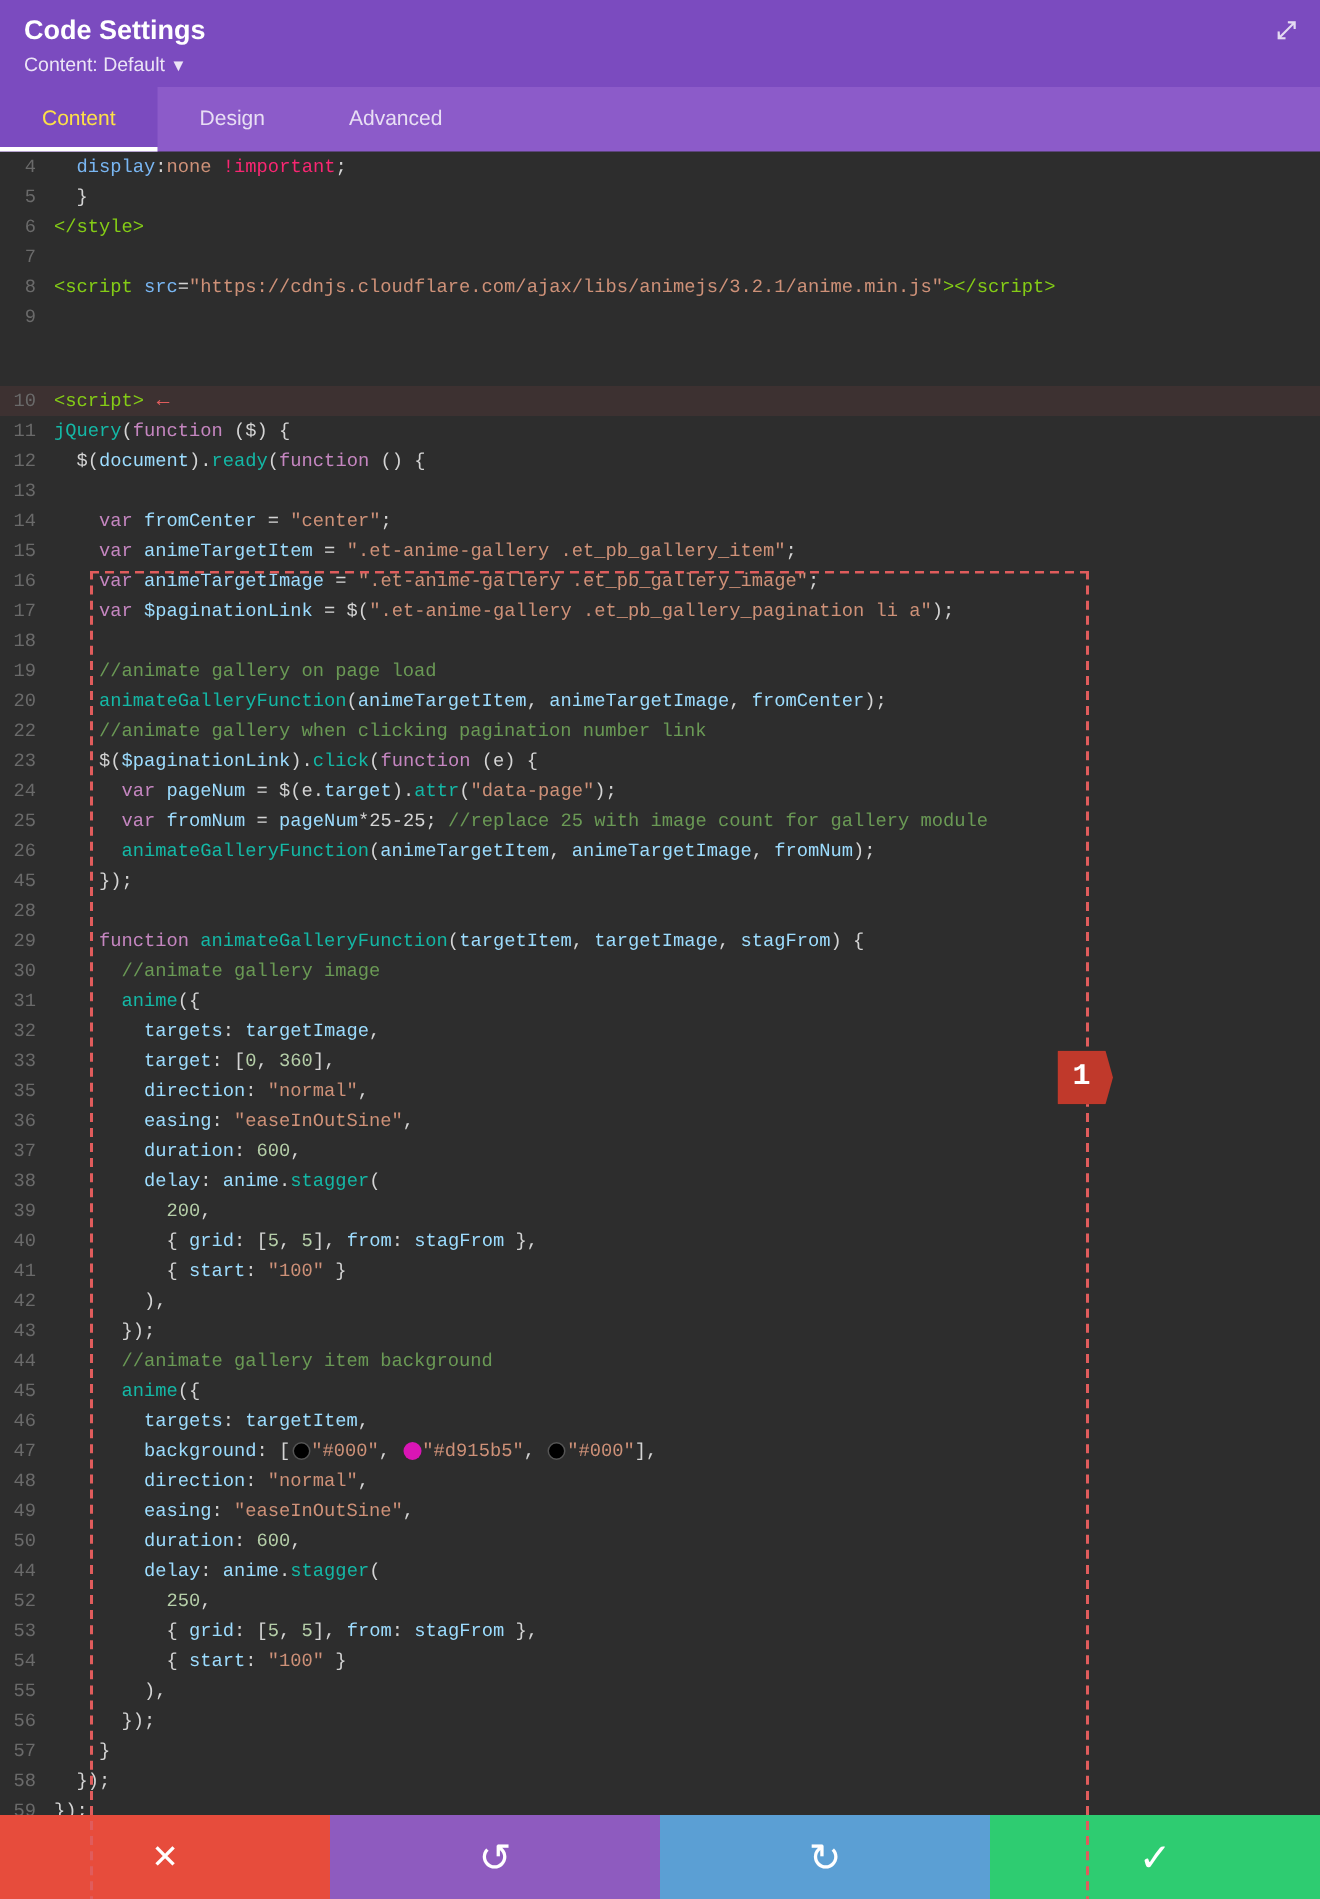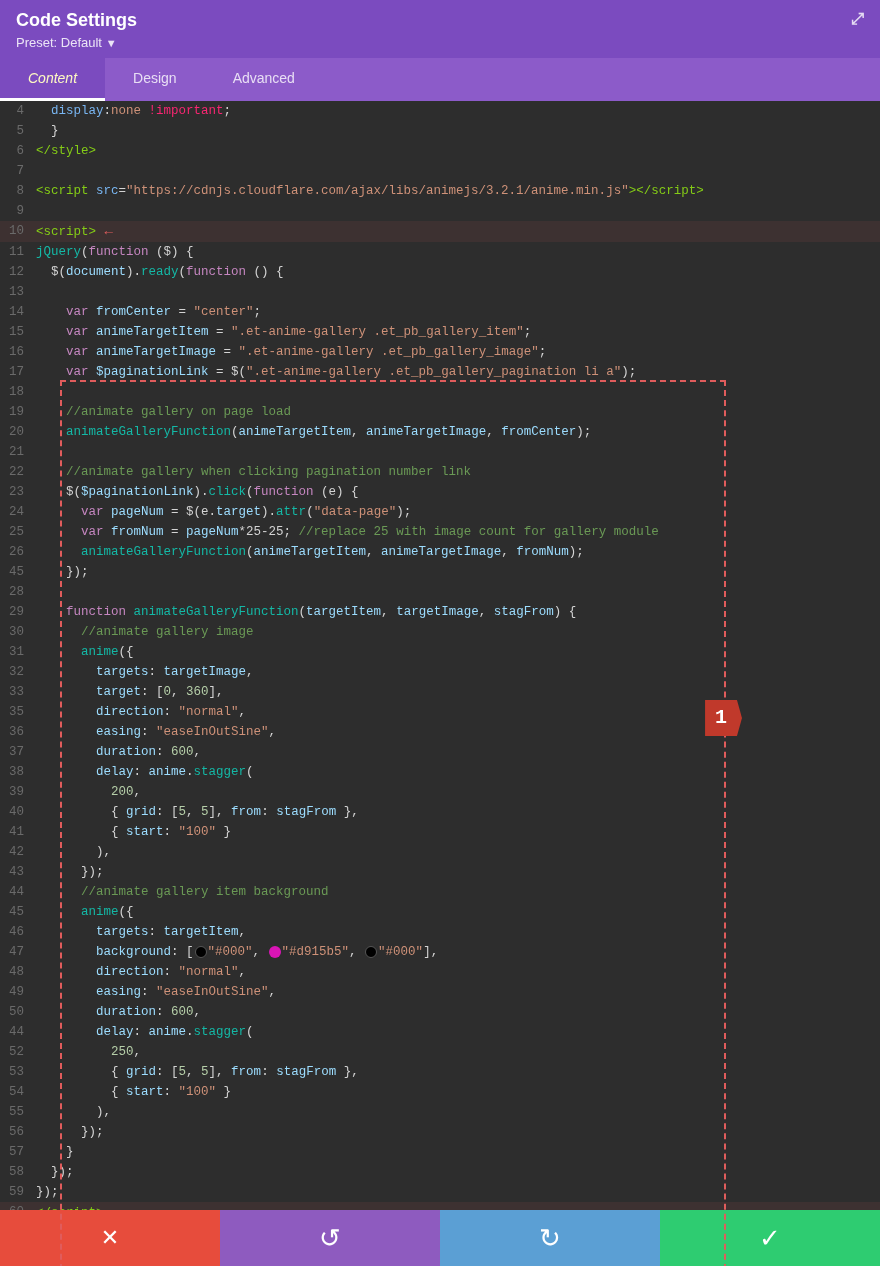--- a/index.html
+++ b/index.html
@@ -9,20 +9,21 @@
     .header {
       background: #7b4bbf;
       padding: 10px 16px 0 16px;
       color: white;
     }
     .header-title {
       font-size: 18px;
       font-weight: bold;
       display: flex;
       justify-content: space-between;
+      align-items: center;
       padding-bottom: 4px;
     }
     .header-preset {
       font-size: 13px;
       color: rgba(255,255,255,0.85);
       padding-bottom: 8px;
     }
     .header-preset span {
       cursor: pointer;
     }
@@ -33,24 +34,23 @@
       display: flex;
     }
     .tab {
       padding: 12px 28px;
       color: rgba(255,255,255,0.8);
       font-size: 14px;
       cursor: pointer;
       border-bottom: 3px solid transparent;
     }
     .tab.active {
-      color: #fef9c3;
+      color: #fde047;
       background: #7b4bbf;
       border-bottom: 3px solid white;
-      font-style: italic;
     }
 
     
     .code-area {
       background: #2d2d2d;
       overflow-y: auto;
       height: 1176px; 
       font-family: 'Courier New', Courier, monospace;
       font-size: 12.5px;
       line-height: 20px;
@@ -130,32 +130,33 @@
       font-size: 22px;
       color: white;
     }
     .btn-cancel { background: #e74c3c; }
     .btn-reset { background: #8e5bbf; }
     .btn-refresh { background: #5b9fd4; }
     .btn-save { background: #2ecc71; }
 
     .highlight-line {
       background: rgba(255, 100, 100, 0.08);
+      margin-top: 36px;
     }
   </style>
 </head>
 <body>
 
 <div class="header">
   <div class="header-title">
     <span>Code Settings</span>
     <span style="font-size:16px; opacity:0.8;">⤢</span>
   </div>
   <div class="header-preset">
-    <span>Preset: Default</span> <span style="font-size:11px;">▼</span>
+    <span>Content: Default</span> <span style="font-size:11px;">▼</span>
   </div>
 </div>
 
 <div class="tabs">
   <div class="tab active">Content</div>
   <div class="tab">Design</div>
   <div class="tab">Advanced</div>
 </div>
 
 <div class="code-area">
@@ -252,24 +253,20 @@
   <div class="code-line">
     <span class="line-num">19</span>
     <span class="line-content"><span class="c-white">    </span><span class="c-comment">//animate gallery on page load</span></span>
   </div>
 
   <div class="code-line">
     <span class="line-num">20</span>
     <span class="line-content"><span class="c-white">    </span><span class="c-fn">animateGalleryFunction</span><span class="c-white">(</span><span class="c-var">animeTargetItem</span><span class="c-white">, </span><span class="c-var">animeTargetImage</span><span class="c-white">, </span><span class="c-var">fromCenter</span><span class="c-white">);</span></span>
   </div>
 
-  <div class="code-line">
-    <span class="line-num">21</span>
-    <span class="line-content"></span>
-  </div>
 
   <div class="code-line">
     <span class="line-num">22</span>
     <span class="line-content"><span class="c-white">    </span><span class="c-comment">//animate gallery when clicking pagination number link</span></span>
   </div>
 
   <div class="code-line">
     <span class="line-num">23</span>
     <span class="line-content"><span class="c-white">    $(</span><span class="c-var">$paginationLink</span><span class="c-white">).</span><span class="c-fn">click</span><span class="c-white">(</span><span class="c-kw">function</span><span class="c-white"> (e) {</span></span>
   </div>

